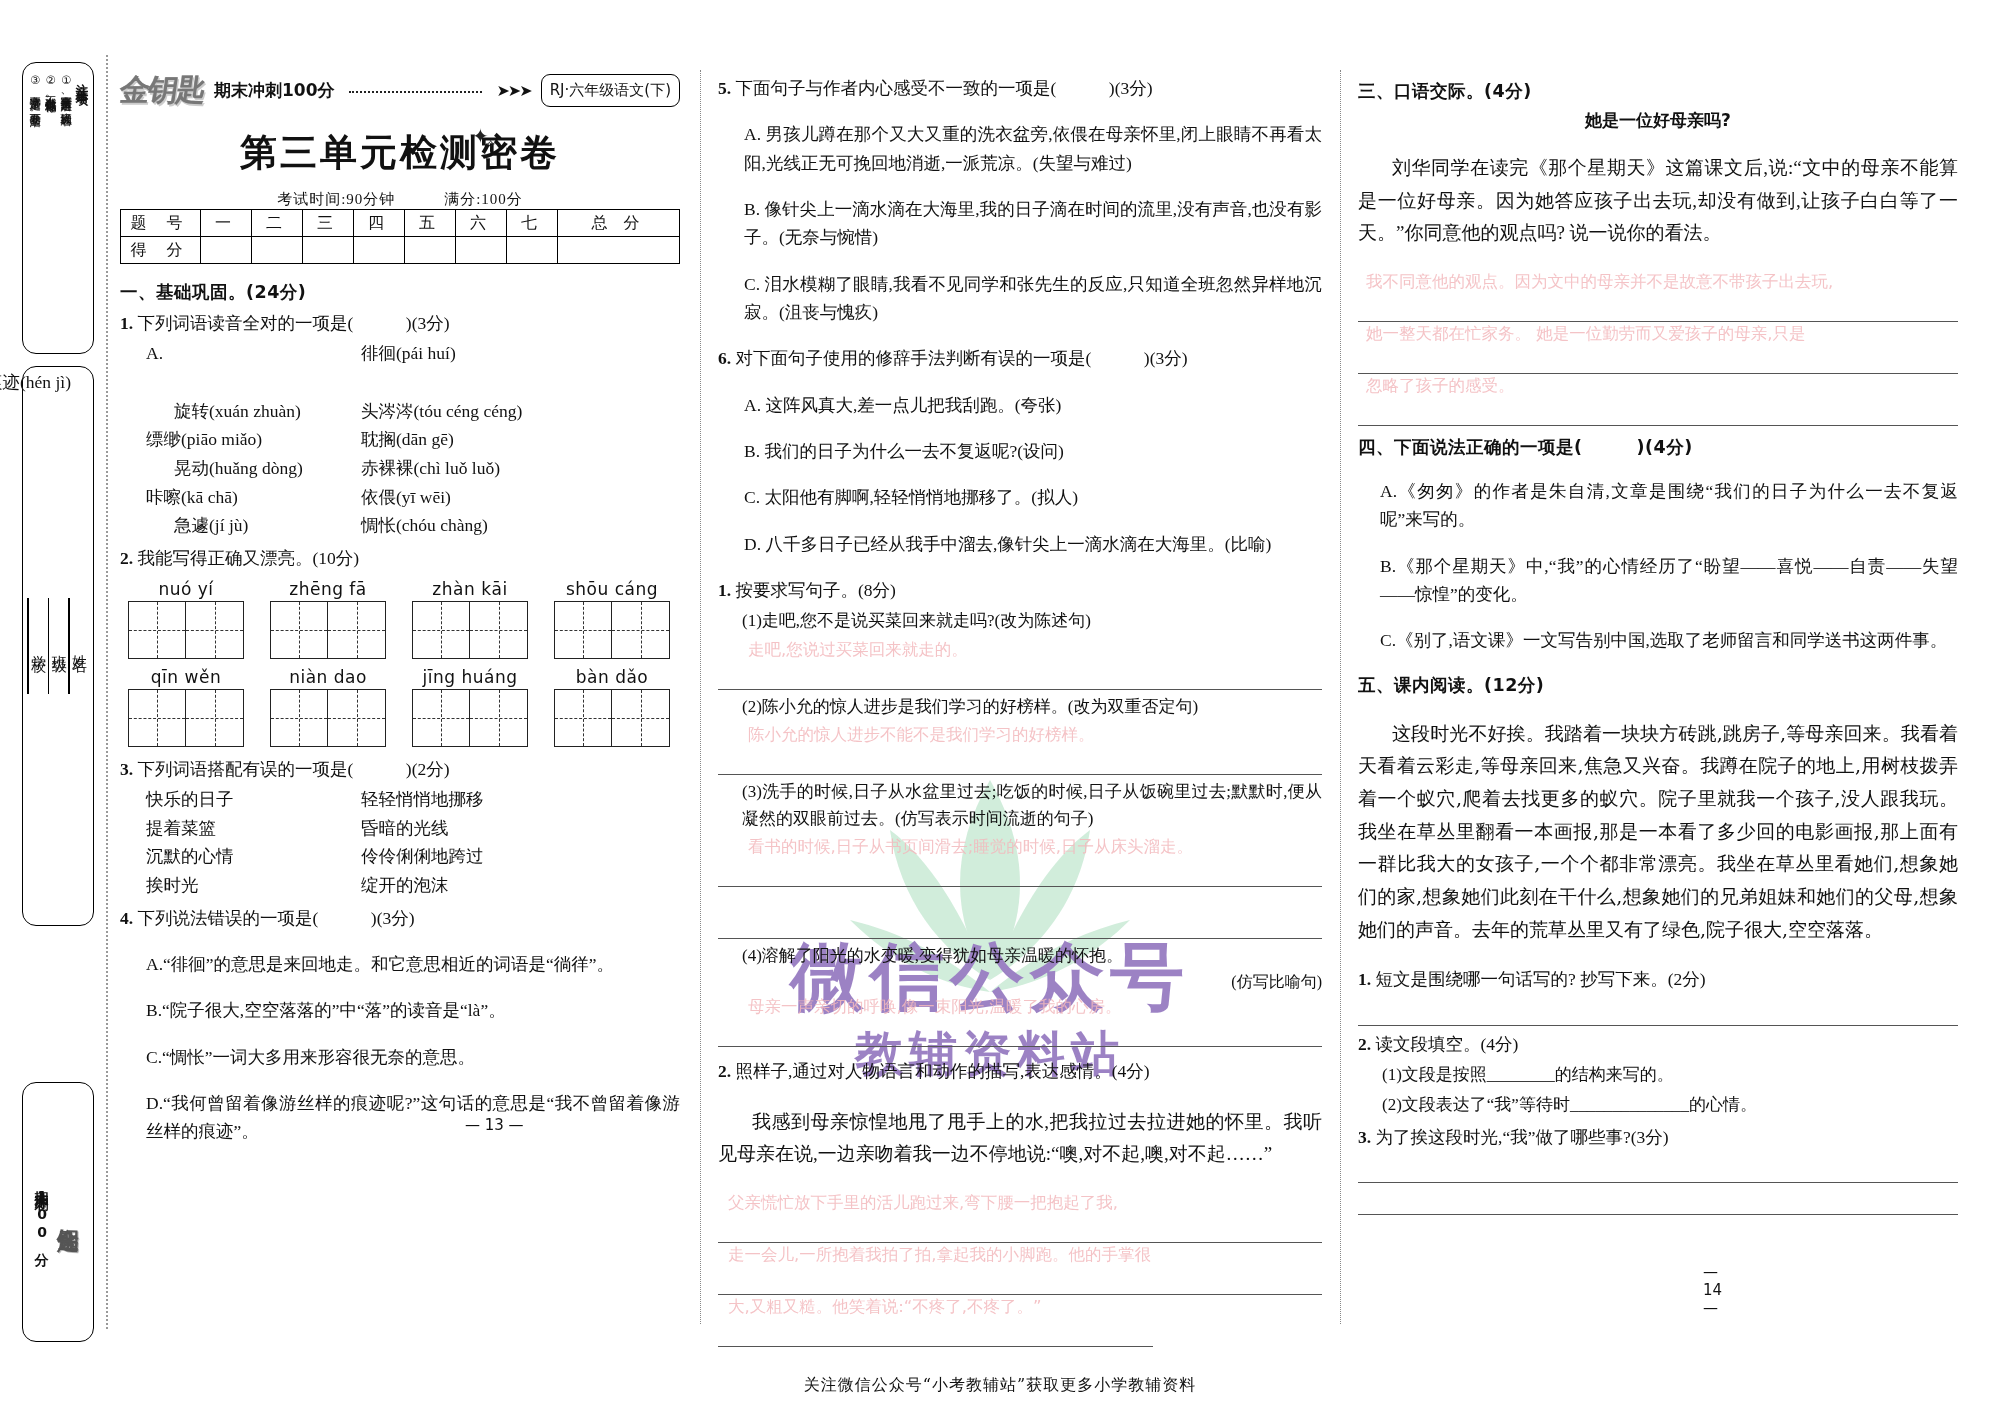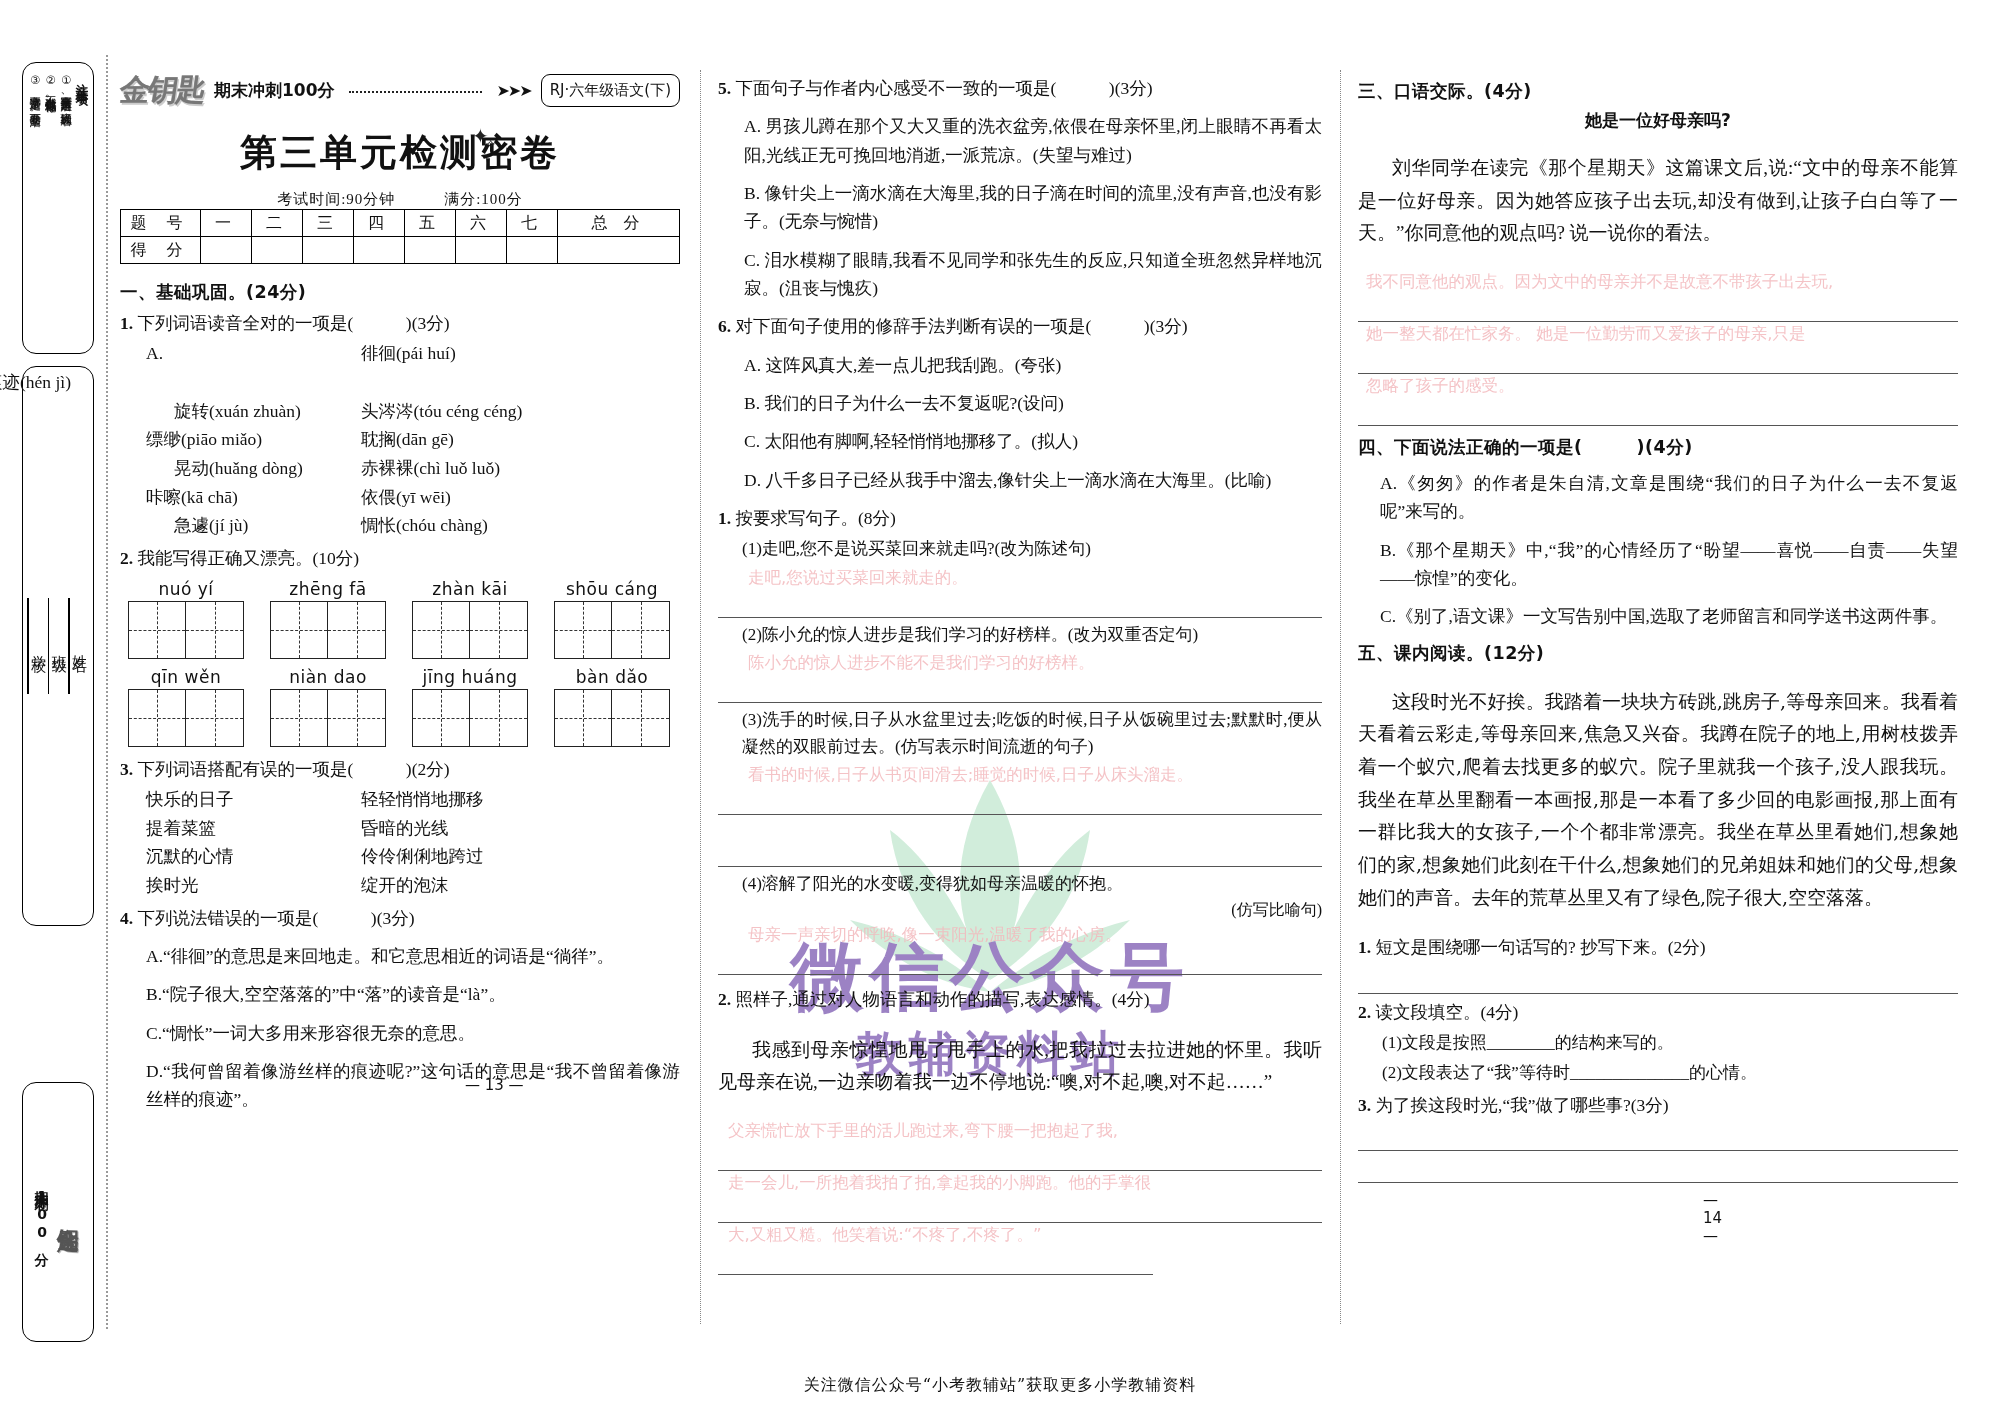--- a/index.html
+++ b/index.html
@@ -247,21 +247,21 @@
   .q {
     font-size: 17.5px;
     line-height: 1.62;
     margin: 4px 0 2px;
     text-align: justify;
   }
   .q .num { font-weight: bold; font-family: "Liberation Serif", serif; }
   .opt {
     font-size: 17.5px;
     line-height: 1.62;
-    margin: 10px 0;
+    margin: 18px 0;
     padding-left: 26px;
     text-align: justify;
   }
   .opt-grid {
     display: flex;
     padding-left: 26px;
     font-size: 17.5px;
     line-height: 1.64;
   }
   .opt-grid .a { width: 215px; }

